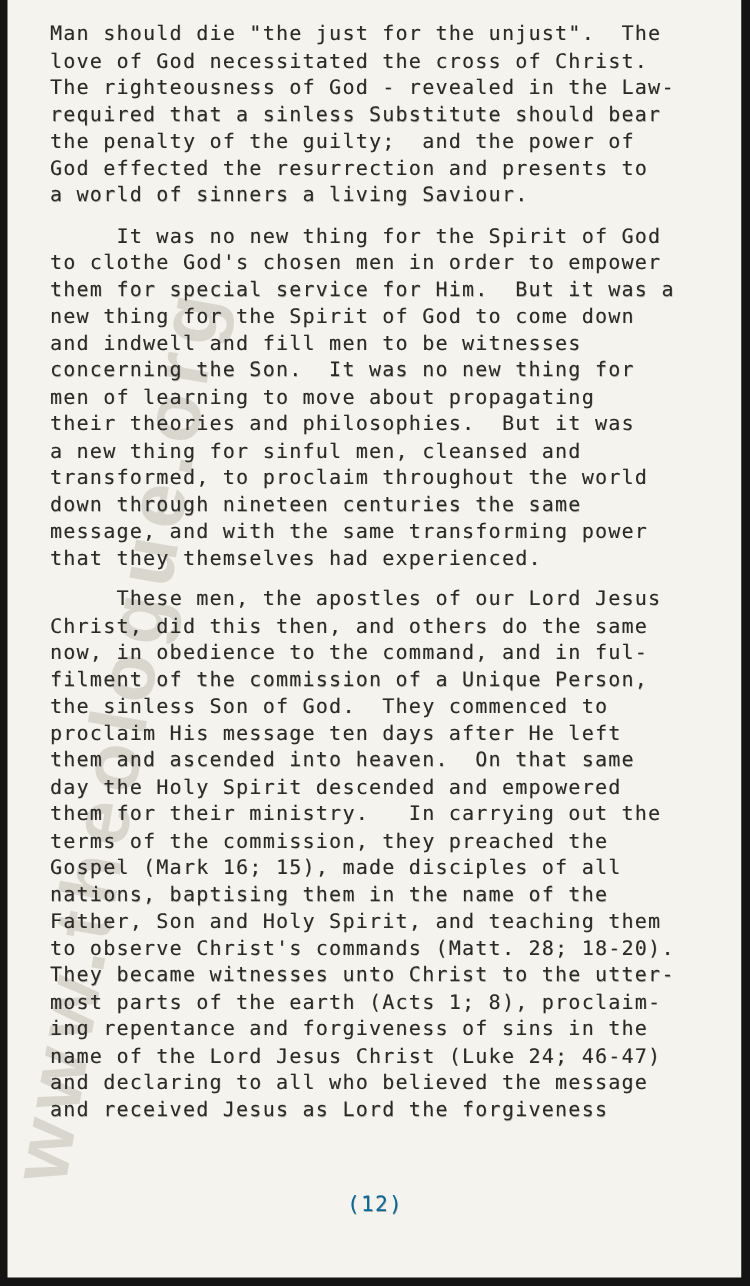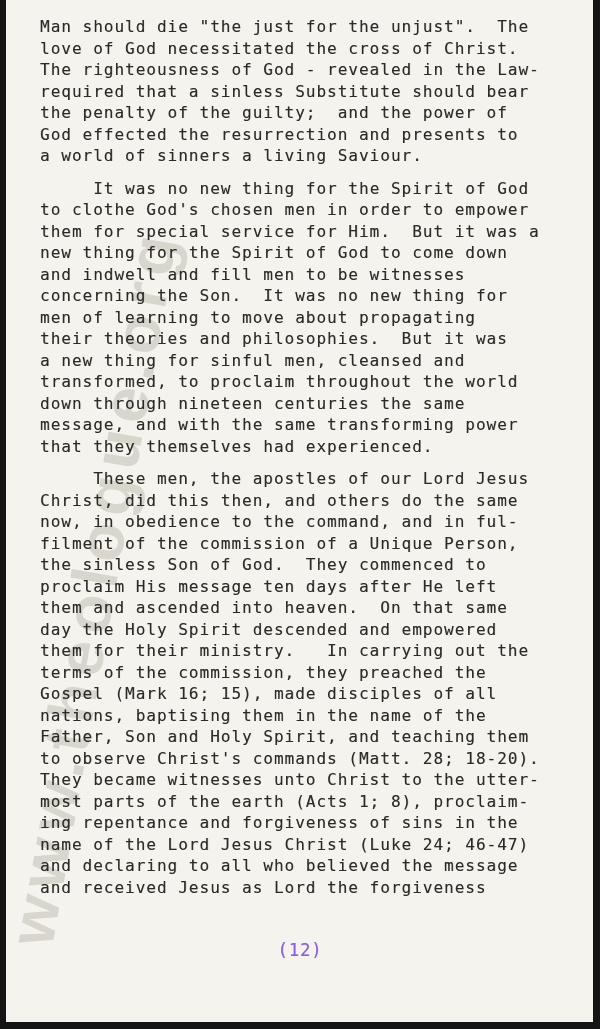--- a/index.html
+++ b/index.html
@@ -45,23 +45,23 @@
     text-shadow: 0.4px 0.3px 0 rgba(43,42,38,0.35);
   }
   .para {
     margin: 0 0 11px 0;
     white-space: pre-wrap;
     font-family: "DejaVu Sans Mono", "Liberation Mono", monospace;
   }
   .page-number {
     position: relative;
     z-index: 2;
-    margin-top: 42px;
+    margin-top: 56px;
     text-align: center;
-    color: #8b5cf6;
+    color: #0369a1;
     font-size: 17px;
     letter-spacing: 1px;
     text-shadow: 0.4px 0.3px 0 rgba(43,42,38,0.35);
     font-family: "DejaVu Sans Mono", "Liberation Mono", monospace;
   }
 </style>
 </head>
 <body>
 
 <div class="page">

